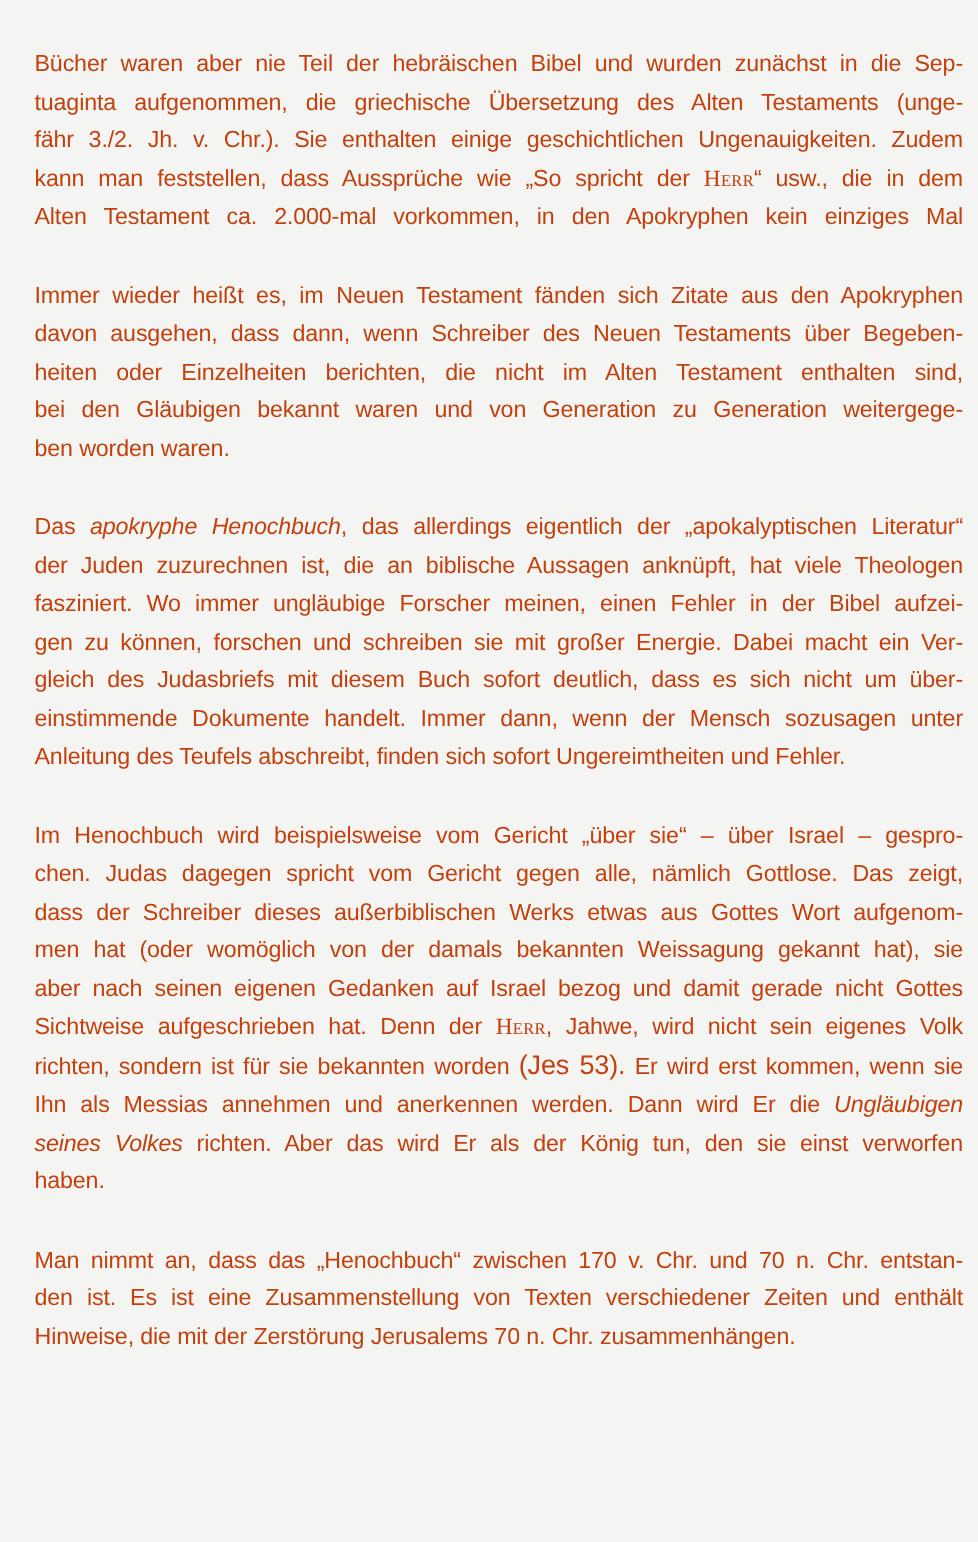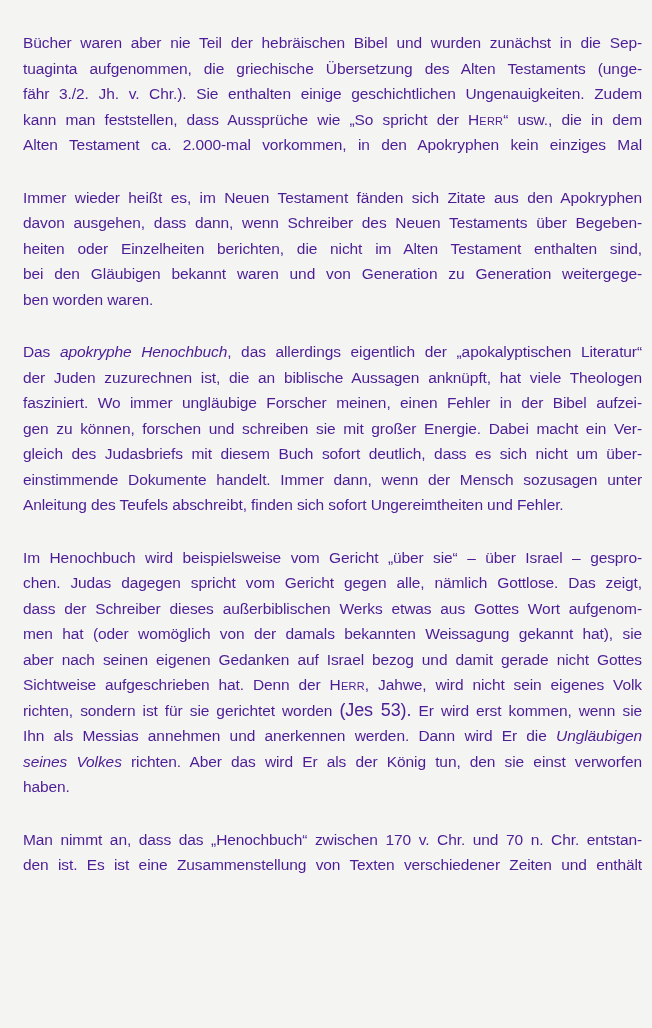--- a/index.html
+++ b/index.html
@@ -23,27 +23,27 @@
   }
   .para { margin: 0 0 27px 0; }
   .para:last-child { margin-bottom: 0; }
   .line { min-height: 25.5px; }
   .line.just {
     text-align: justify;
     text-align-last: justify;
     -moz-text-align-last: justify;
   }
   .run-i  { font-style: italic; }
-  .run-sc { font-variant: small-caps; letter-spacing: 0.2px; }
+  .run-sc { font-variant: small-caps; letter-spacing: 0.2px; font-family: Liberation Serif, serif; }
   .run-sm { font-size: 18px; }
 </style>
 </head>
 <body style="background: rgb(244, 244, 243);">
 
-<main class="article" style="color: #4c1d95;">
+<main class="article" style="color: #c2410c;">
     <div class="para">
       <div class="line just"><span>Bücher waren aber nie Teil der hebräischen Bibel und wurden zunächst in die Sep-</span></div>
       <div class="line just"><span>tuaginta aufgenommen, die griechische Übersetzung des Alten Testaments (unge-</span></div>
       <div class="line just"><span>fähr 3./2. Jh. v. Chr.). Sie enthalten einige geschichtlichen Ungenauigkeiten. Zudem</span></div>
       <div class="line just"><span>kann man feststellen, dass Aussprüche wie „So spricht der </span><span class="run-sc">Herr</span><span>“ usw., die in dem</span></div>
       <div class="line just"><span>Alten Testament ca. 2.000-mal vorkommen, in den Apokryphen kein einziges Mal</span></div>
     </div>
     <div class="para">
       <div class="line just"><span>Immer wieder heißt es, im Neuen Testament fänden sich Zitate aus den Apokryphen</span></div>
       <div class="line just"><span>davon ausgehen, dass dann, wenn Schreiber des Neuen Testaments über Begeben-</span></div>
@@ -60,22 +60,23 @@
       <div class="line just"><span>einstimmende Dokumente handelt. Immer dann, wenn der Mensch sozusagen unter</span></div>
       <div class="line"><span>Anleitung des Teufels abschreibt, finden sich sofort Ungereimtheiten und Fehler.</span></div>
     </div>
     <div class="para">
       <div class="line just"><span>Im Henochbuch wird beispielsweise vom Gericht „über sie“ – über Israel – gespro-</span></div>
       <div class="line just"><span>chen. Judas dagegen spricht vom Gericht gegen alle, nämlich Gottlose. Das zeigt,</span></div>
       <div class="line just"><span>dass der Schreiber dieses außerbiblischen Werks etwas aus Gottes Wort aufgenom-</span></div>
       <div class="line just"><span>men hat (oder womöglich von der damals bekannten Weissagung gekannt hat), sie</span></div>
       <div class="line just"><span>aber nach seinen eigenen Gedanken auf Israel bezog und damit gerade nicht Gottes</span></div>
       <div class="line just"><span>Sichtweise aufgeschrieben hat. Denn der </span><span class="run-sc">Herr</span><span>, Jahwe, wird nicht sein eigenes Volk</span></div>
-      <div class="line just"><span>richten, sondern ist für sie gerichtet worden </span><span class="run-sm">(Jes 53).</span><span> Er wird erst kommen, wenn sie</span></div>
+      <div class="line just"><span>richten, sondern ist für sie bekannten worden </span><span class="run-sm">(Jes 53).</span><span> Er wird erst kommen, wenn sie</span></div>
       <div class="line just"><span>Ihn als Messias annehmen und anerkennen werden. Dann wird Er die </span><span class="run-i">Ungläubigen</span></div>
       <div class="line just"><span class="run-i">seines Volkes</span><span> richten. Aber das wird Er als der König tun, den sie einst verworfen</span></div>
       <div class="line"><span>haben.</span></div>
     </div>
     <div class="para">
       <div class="line just"><span>Man nimmt an, dass das „Henochbuch“ zwischen 170 v. Chr. und 70 n. Chr. entstan-</span></div>
       <div class="line just"><span>den ist. Es ist eine Zusammenstellung von Texten verschiedener Zeiten und enthält</span></div>
+      <div class="line"><span>Hinweise, die mit der Zerstörung Jerusalems 70 n. Chr. zusammenhängen.</span></div>
     </div>
   </main>
 
 </body></html>

